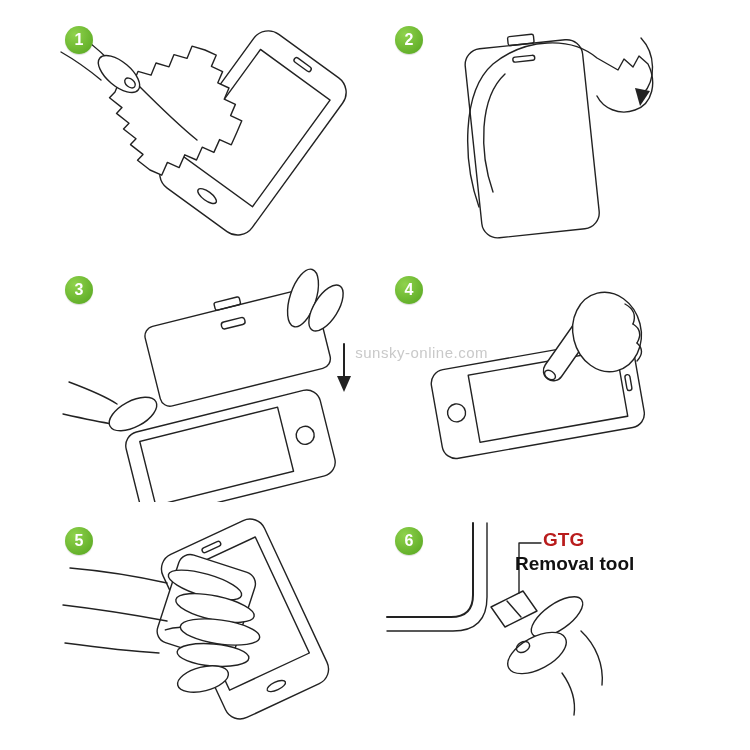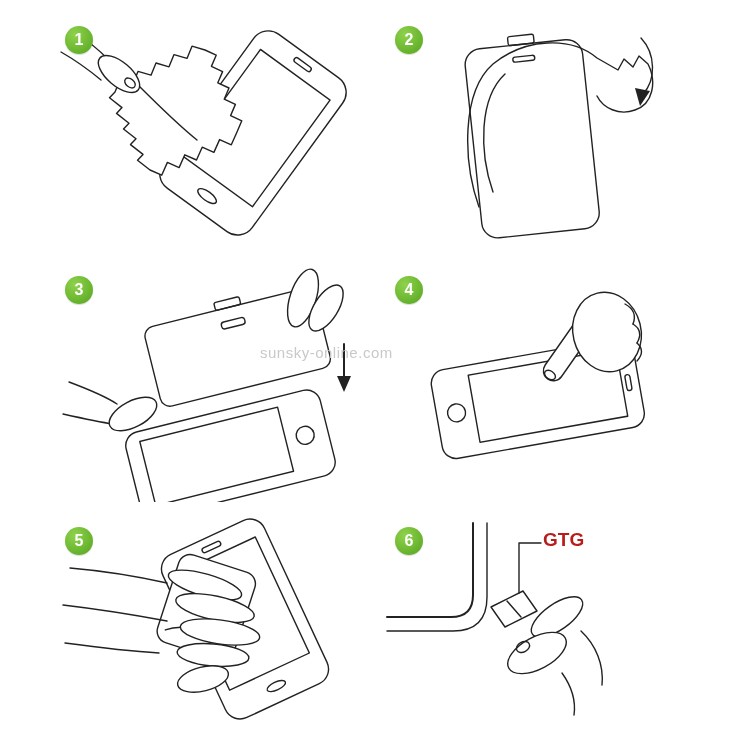--- a/index.html
+++ b/index.html
@@ -9,21 +9,21 @@
   .panel svg{position:absolute;left:0;top:0;}
   svg .ln{stroke:#222;fill:none;stroke-width:1.4;stroke-linecap:round;stroke-linejoin:round;}
   svg .thick{stroke-width:2;}
   svg .w{fill:#ffffff;}
   svg .solid{fill:#222;stroke:none;}
   .badge{position:absolute;left:10px;top:14px;width:28px;height:28px;border-radius:50%;
          background:radial-gradient(circle at 35% 30%, #8fd24c, #54a41e);
          color:#fff;font-weight:bold;font-size:16px;line-height:28px;text-align:center;
          box-shadow:0 1px 1px rgba(0,0,0,.15);}
   .badge-r{left:20px;}
-  .watermark{position:absolute;left:260px;top:344px;width:240px;text-align:left;
+  .watermark{position:absolute;left:248px;top:344px;width:240px;text-align:right;
              color:#c9c9c9;font-size:15px;letter-spacing:.5px;}
   .gtg1{position:absolute;left:168px;top:16px;font-size:19px;font-weight:bold;color:#b91c1c;}
   .gtg2{position:absolute;left:140px;top:40px;font-size:19px;font-weight:bold;color:#111;}
 </style>
 </head>
 <body>
 
 <div class="page">
 
   <div class="panel" style="left:55px;top:12px;width:300px;height:233px;">
@@ -165,20 +165,21 @@
       <g>
         <ellipse class="ln w" cx="182" cy="104" rx="30" ry="13" transform="rotate(-35 182 104)"></ellipse>
         <ellipse class="ln w" cx="162" cy="140" rx="32" ry="16" transform="rotate(-28 162 140)"></ellipse>
         <ellipse class="ln" cx="148" cy="134" rx="7" ry="5" transform="rotate(-28 148 134)"></ellipse>
         <path class="ln" d="M206,118 C221,132 229,152 227,172"></path>
         <path class="ln" d="M187,160 C197,174 201,188 199,202"></path>
       </g>
       <path class="ln" stroke-width="1.3" d="M166,30 L144,30 L144,80"></path>
     </svg>
     <div class="gtg1">GTG</div>
+    <div class="gtg2">Removal tool</div>
     <div class="badge badge-r">
       <span>6</span>
     </div>
   </div>
 
   <div class="watermark">sunsky-online.com</div>
 
 </div>
 
 </body></html>

